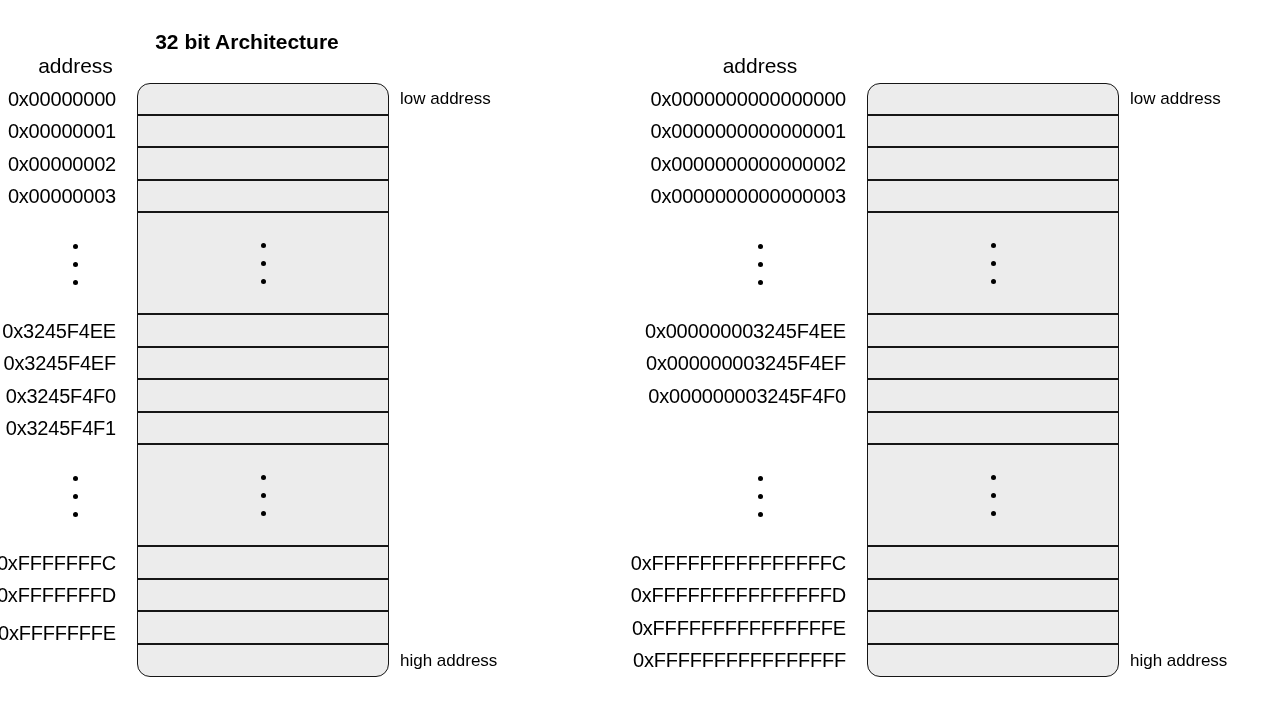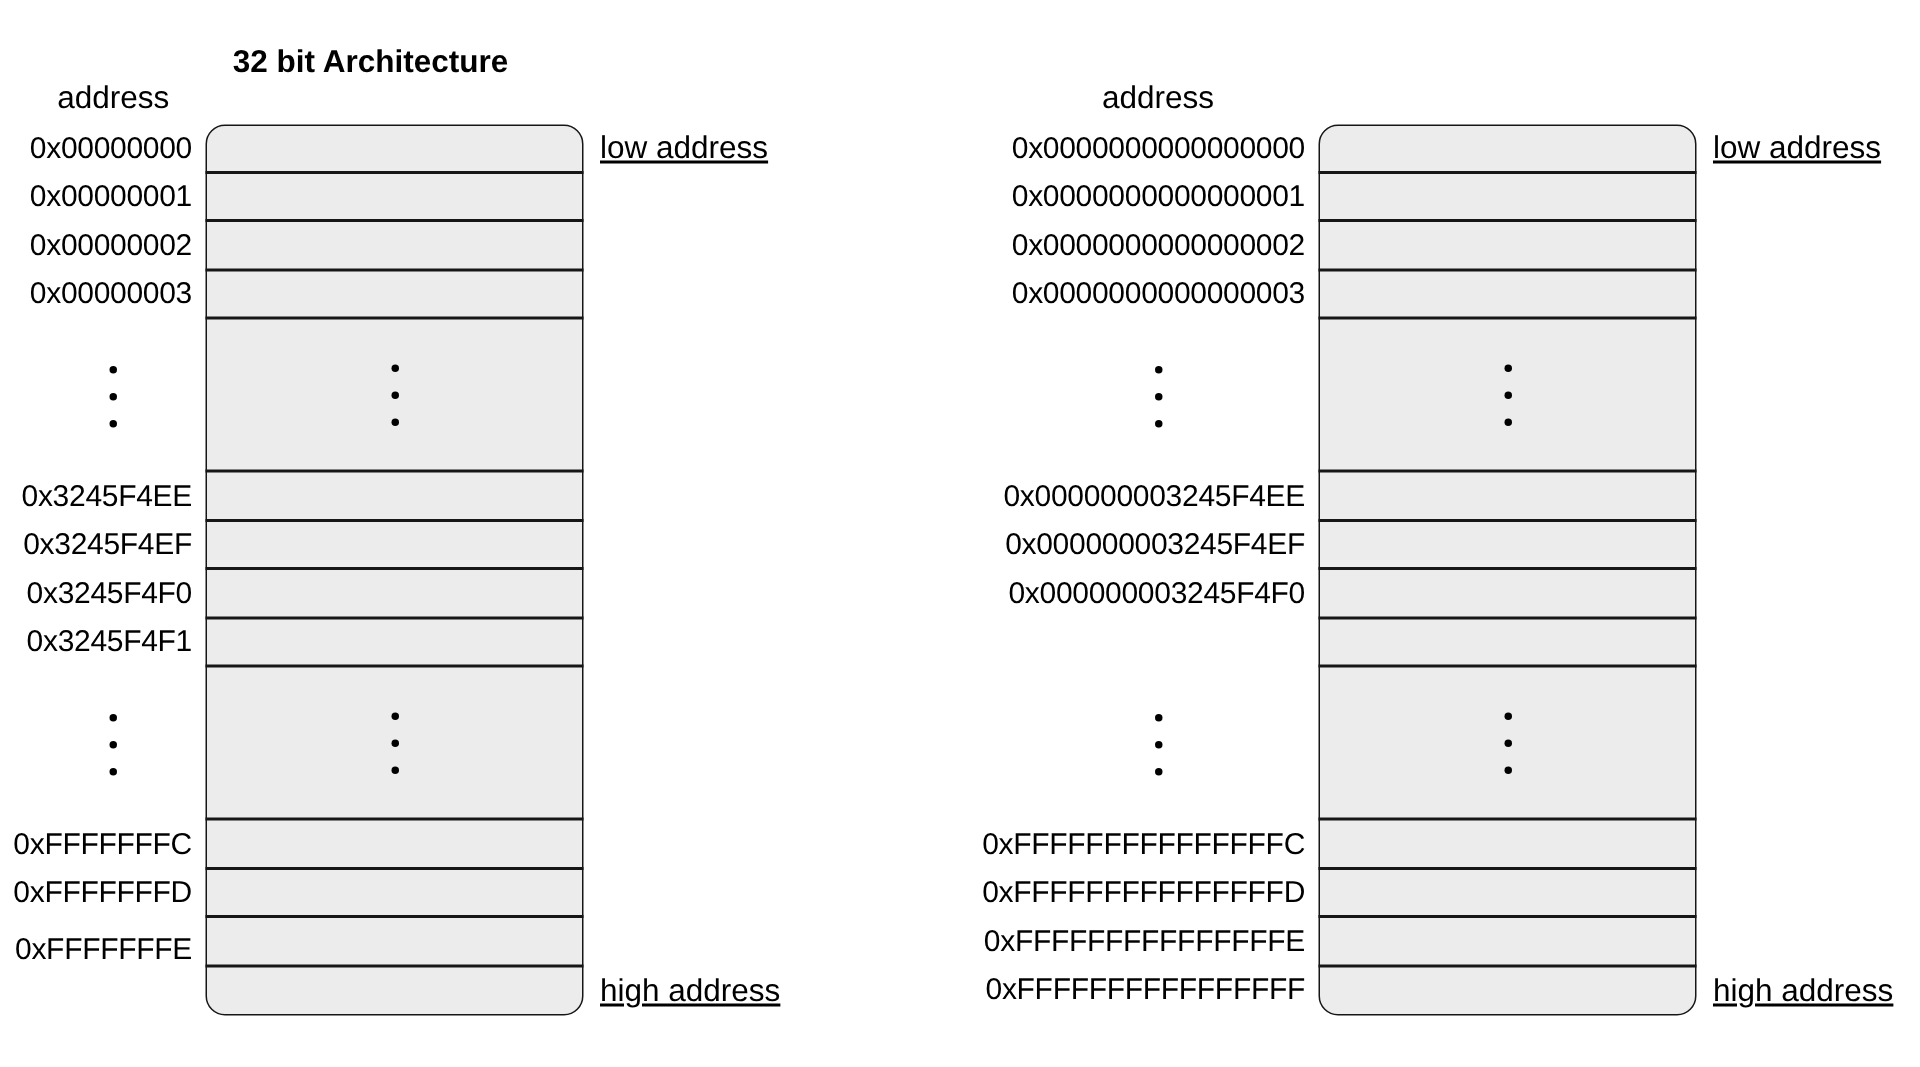--- a/index.html
+++ b/index.html
@@ -13,21 +13,20 @@
   body{
     width:1280px;height:711px;overflow:hidden;
     background:var(--bg);
     font-family:"Liberation Sans","DejaVu Sans",sans-serif;
     color:var(--text);
   }
   .canvas{
     position:relative;width:1280px;height:711px;
     display:flex;align-items:flex-start;
     padding-left:14px;
-    gap:12px;
   }
   .diagram{flex:0 0 auto;}
   .diagram + .diagram{margin-left:124px;}
 
   
   .dg-header{position:relative;height:83px;}
   .dg-title{
     position:absolute;top:31px;width:252px;
     text-align:center;font-size:21px;font-weight:600;line-height:1.05;
     white-space:nowrap;
@@ -58,33 +57,33 @@
   .cell{
     grid-column:2;
     border-bottom:2px solid var(--line);
   }
   .cell.last{border-bottom:none;}
   .cell.gap{display:flex;align-items:center;justify-content:center;}
 
   .addr{
     grid-column:1;
     display:flex;align-items:center;justify-content:flex-end;
-    padding-right:9px;
+    padding-right:21px;
     font-size:20px;white-space:nowrap;
     letter-spacing:-0.2px;
   }
   .addr-dots{
     grid-column:1;
     display:flex;align-items:center;justify-content:center;
   }
   .side{
     grid-column:3;
     display:flex;align-items:center;
     padding-left:11px;
-    font-size:21px;white-space:nowrap;text-decoration:underline;
+    font-size:17px;white-space:nowrap;
   }
   .dots{display:flex;flex-direction:column;align-items:center;gap:13px;}
   .dot{width:5px;height:5px;border-radius:50%;background:var(--text);}
 </style>
 </head>
 <body>
 
 <div class="canvas">
 
   <div class="diagram dg32">

